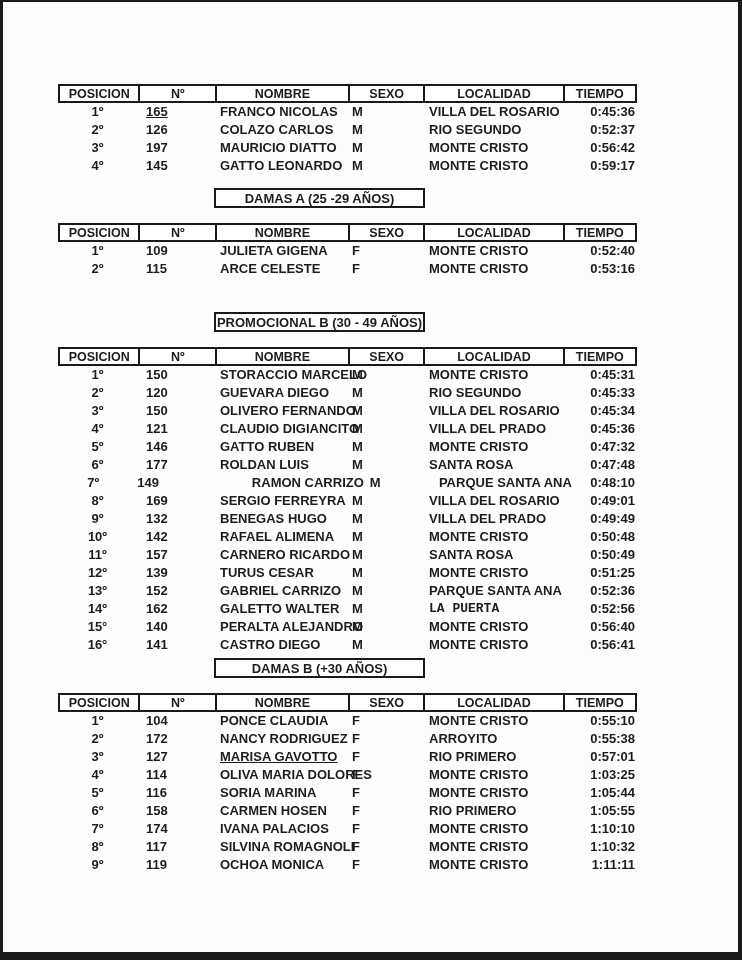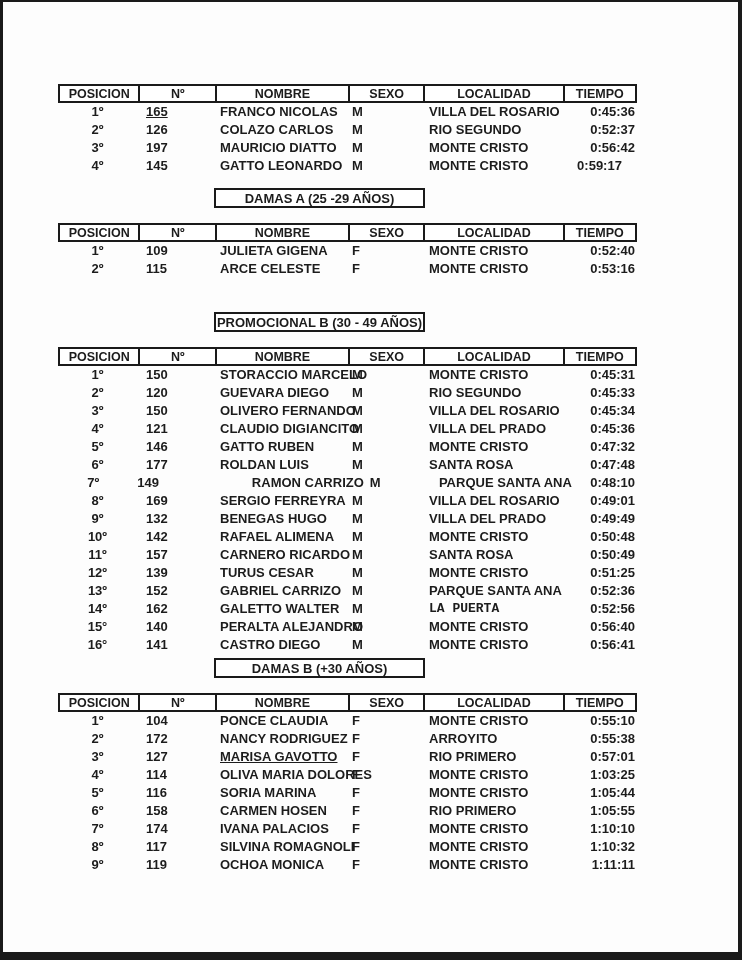--- a/index.html
+++ b/index.html
@@ -125,21 +125,21 @@
         <div class="cell c3" style="width: 76px;">M</div>
         <div class="cell c4" style="width: 140px;">MONTE CRISTO</div>
         <div class="cell c5" style="width: 73px;">0:56:42</div>
       </div>
       <div class="data-row" style="top: 157px;">
         <div class="cell c0" style="width: 79px;">4º</div>
         <div class="cell c1" style="width: 77px;">145</div>
         <div class="cell c2" style="width: 134px;">GATTO LEONARDO</div>
         <div class="cell c3" style="width: 76px;">M</div>
         <div class="cell c4" style="width: 140px;">MONTE CRISTO</div>
-        <div class="cell c5" style="width: 73px; text-align: center;">0:59:17</div>
+        <div class="cell c5" style="width: 73px;">0:59:17</div>
       </div>
     </section>
   <section class="result-section">
       <div class="title-box" style="top: 188px;">
         <span>DAMAS A (25 -29 AÑOS)</span>
       </div>
       <div class="header-row" style="top: 223px;">
         <div class="header-cell" style="width: 79px;">POSICION</div>
         <div class="header-cell" style="width: 77px;">Nº</div>
         <div class="header-cell" style="width: 134px;">NOMBRE</div>

